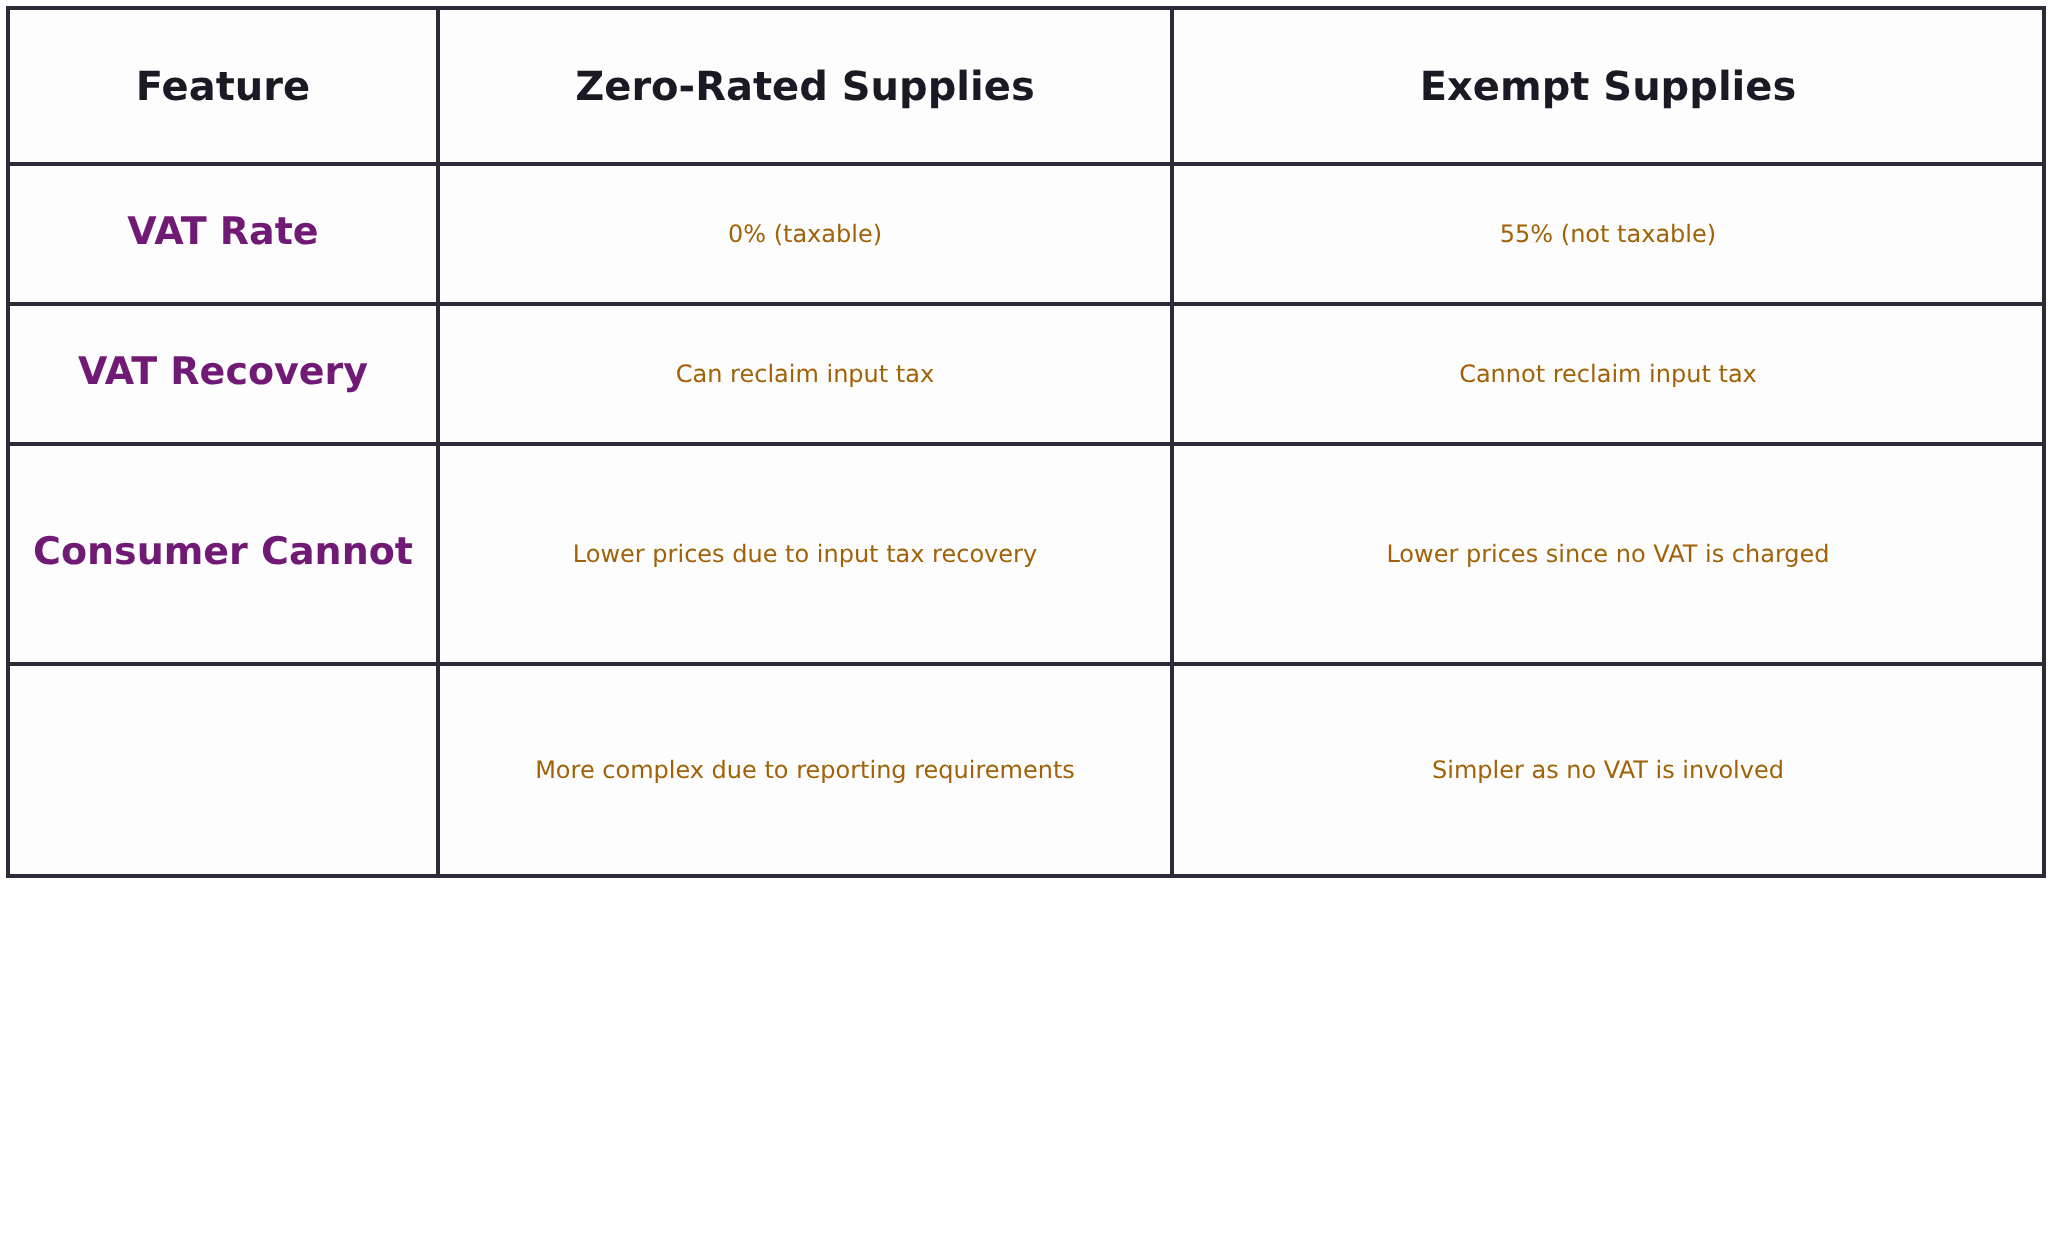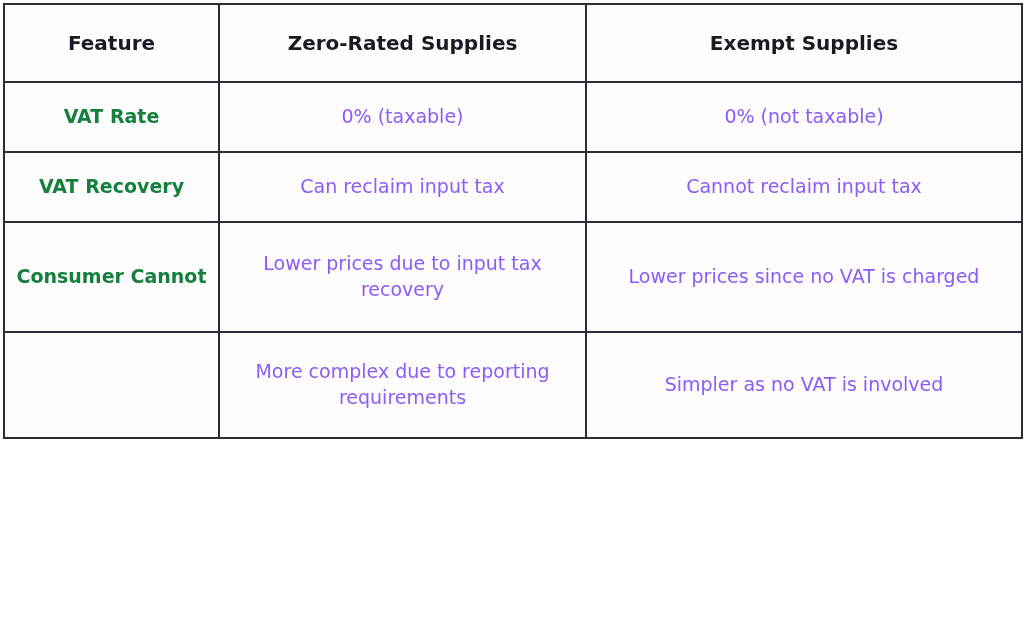--- a/index.html
+++ b/index.html
@@ -43,27 +43,27 @@
   table.comparison thead th {
     font-size: 20px;
     font-weight: bold;
     color: #1a1a24;
     height: 64px;
     background: #fdfdfd;
   }
   table.comparison tbody th {
     font-size: 19px;
     font-weight: bold;
-    color: #15803d;
+    color: #701a75;
     background: #fdfdfd;
   }
   table.comparison tbody td {
-    font-size: 19px;
+    font-size: 12px;
     font-weight: normal;
-    color: #8b5cf6;
+    color: #a16207;
     background: #fdfdfd;
   }
   tr.r0 th, tr.r0 td { height: 56px; }
   tr.r1 th, tr.r1 td { height: 56px; border-radius: 17px; }
   tr.r2 th, tr.r2 td { height: 100px; }
   tr.r3 th, tr.r3 td { height: 128px; }
   tr.r4 th, tr.r4 td { height: 96px; }
   tr.r5 th, tr.r5 td { height: 92px; }
 
   .rowhead-inner { display: block; }
@@ -84,21 +84,21 @@
         <th>Zero-Rated Supplies</th>
         <th>Exempt Supplies</th>
       </tr>
     </thead>
     <tbody>
       <tr class="r0">
         <th>
           <span class="rowhead-inner">VAT Rate</span>
         </th>
         <td>0% (taxable)</td>
-        <td>0% (not taxable)</td>
+        <td>55% (not taxable)</td>
       </tr>
       <tr class="r1">
         <th>
           <span class="rowhead-inner">VAT Recovery</span>
         </th>
         <td>Can reclaim input tax</td>
         <td>Cannot reclaim input tax</td>
       </tr>
       <tr class="r4">
         <th>

